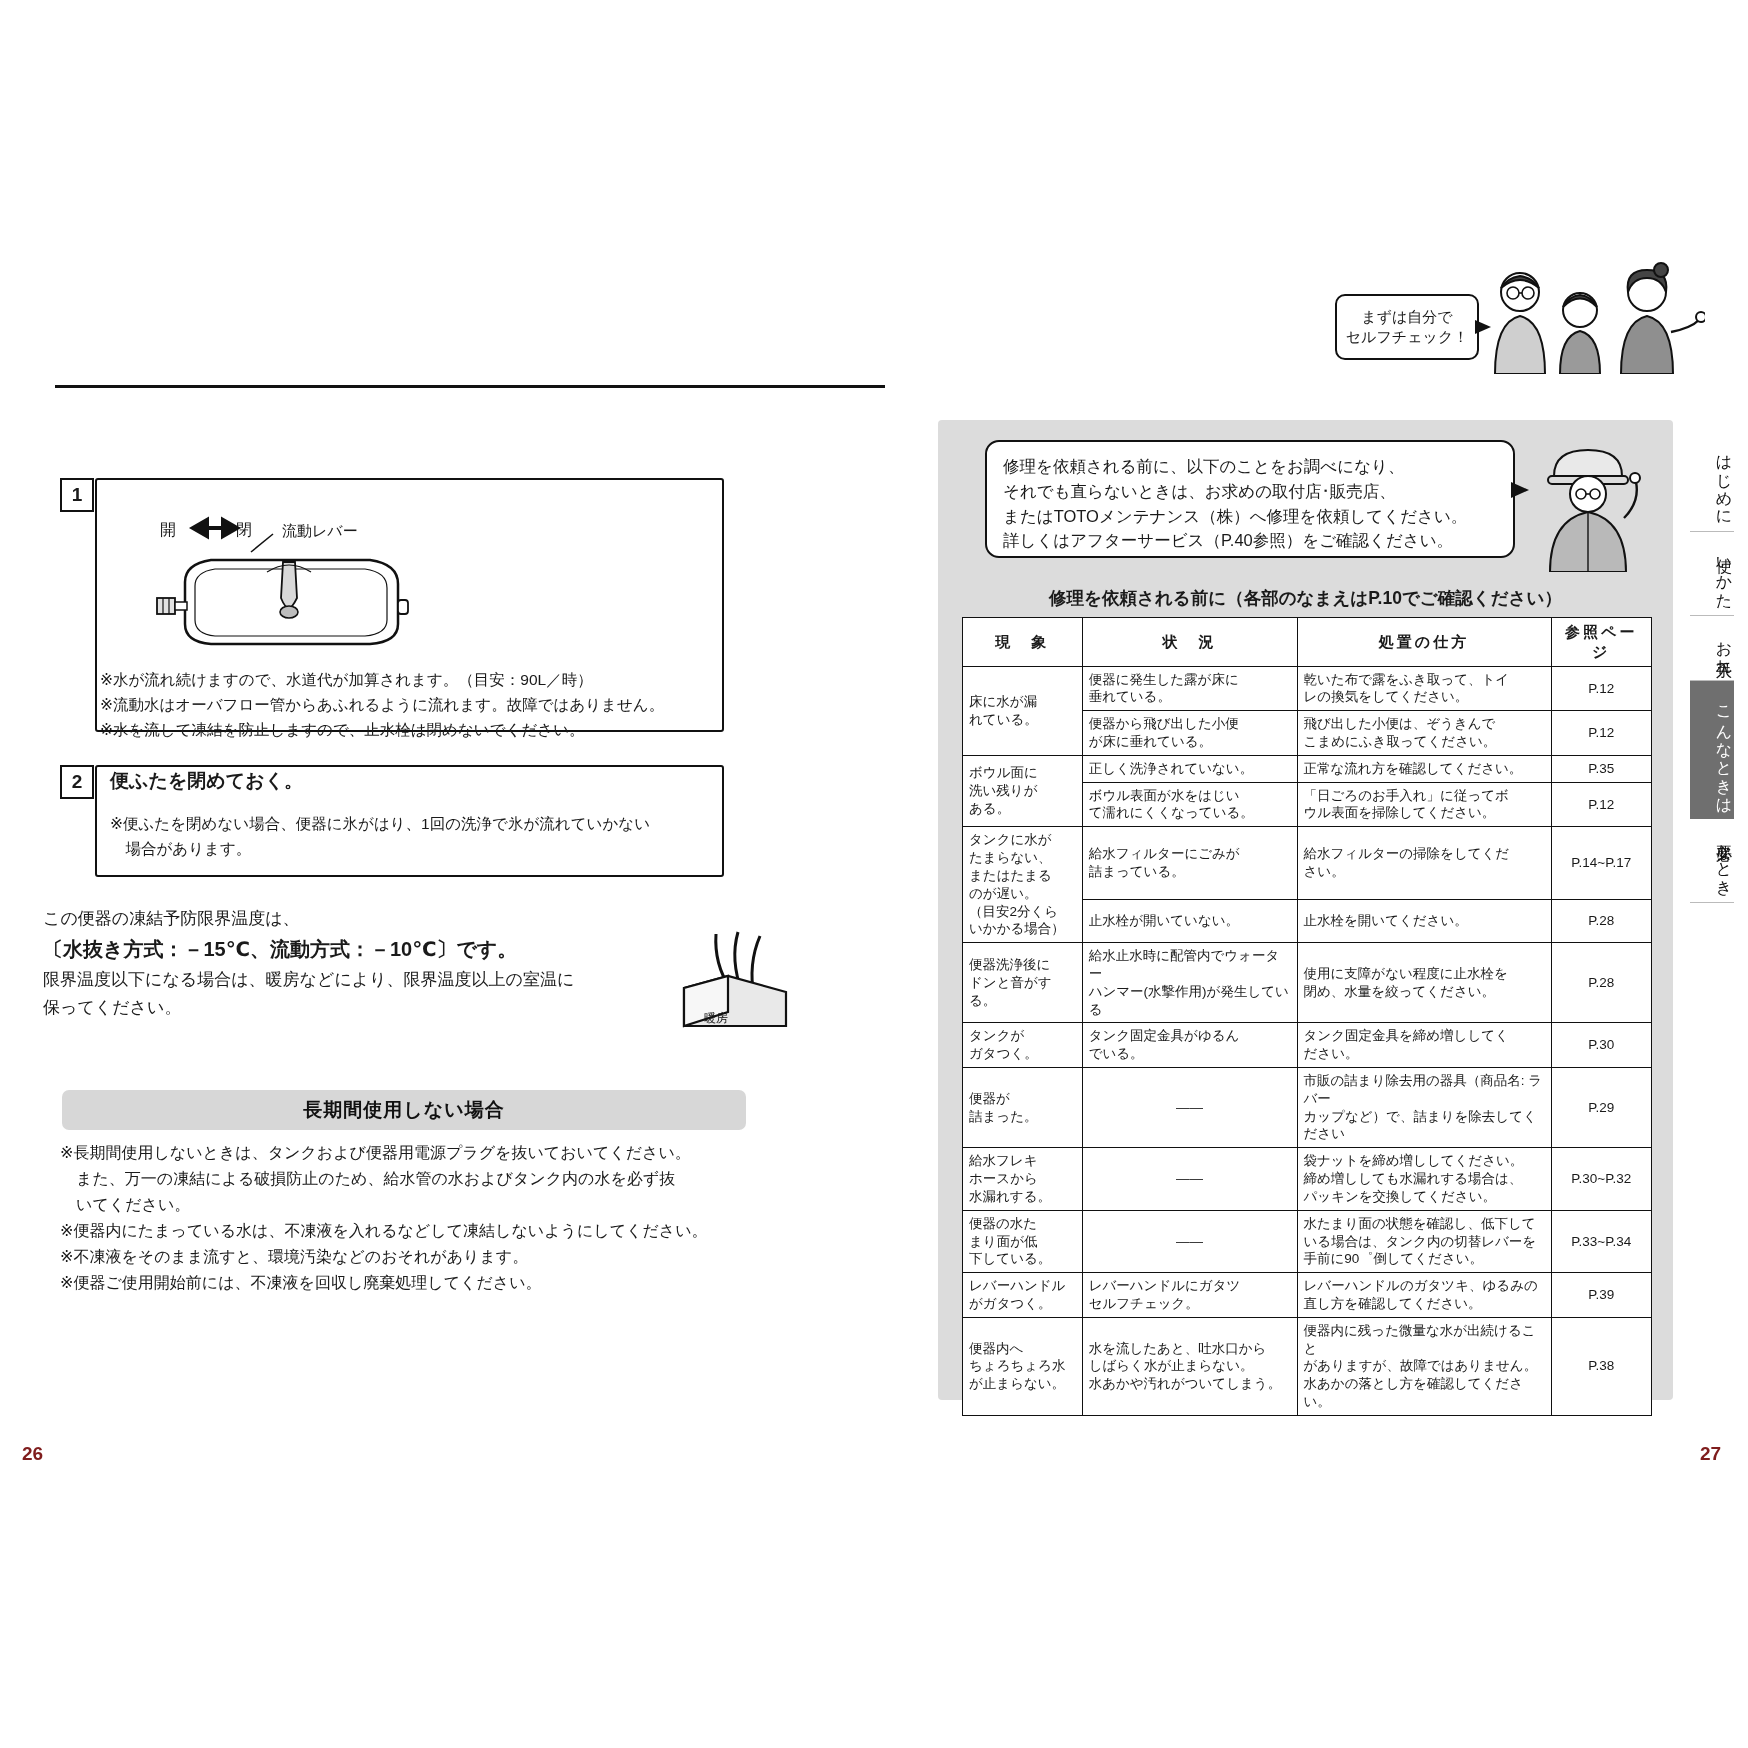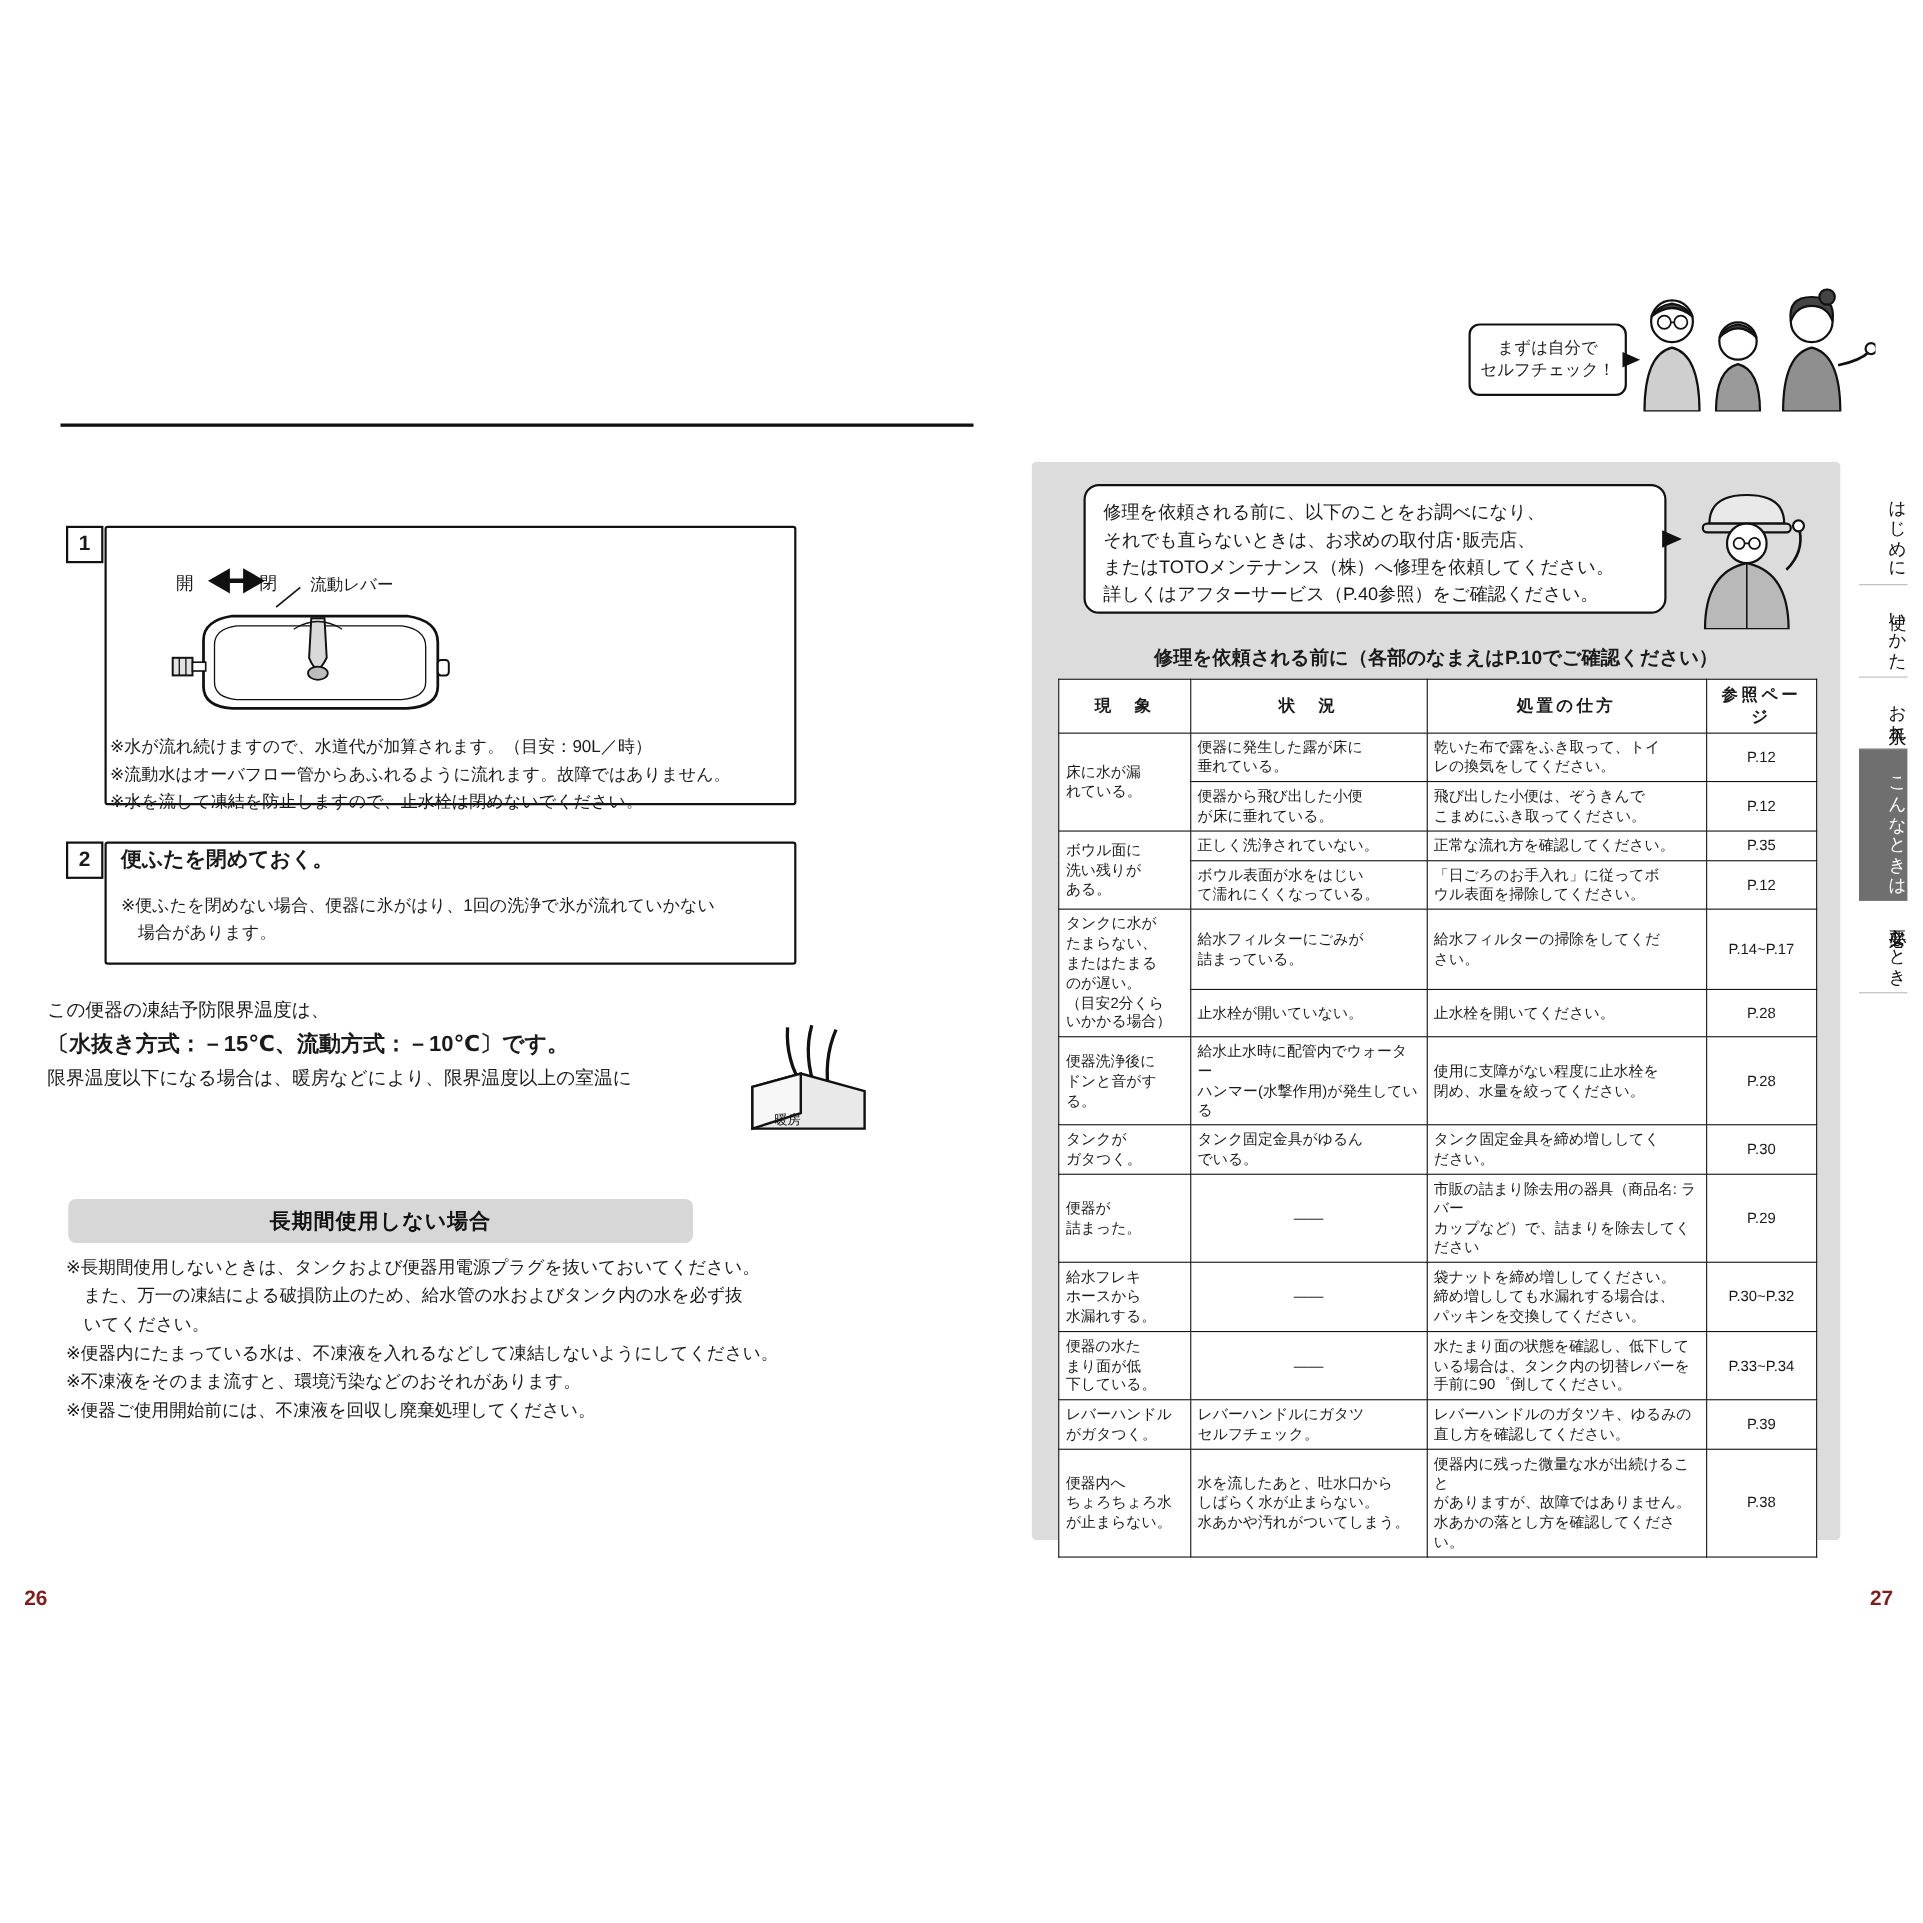--- a/index.html
+++ b/index.html
@@ -16,21 +16,21 @@
   
   .left-page{position:absolute;left:0;top:0;width:874px;height:1748px;}
   .rule-top{position:absolute;left:55px;top:385px;width:830px;height:3px;background:#111;}
 
   .band{
     background:#d7d7d7;border-radius:7px;
     text-align:center;font-size:19px;font-weight:bold;
     padding:7px 0;letter-spacing:1px;color:#111;
   }
   .band-flow{position:absolute;left:62px;top:420px;width:672px;}
-  .band-longterm{position:absolute;left:62px;top:1090px;width:568px;}
+  .band-longterm{position:absolute;left:62px;top:1090px;width:684px;}
 
   .step-box{
     position:absolute;border:2px solid #111;border-radius:3px;
   }
   #step1box{left:95px;top:478px;width:625px;height:250px;}
   #step2box{left:95px;top:765px;width:625px;height:108px;}
 
   .step-num{
     position:absolute;width:30px;height:30px;border:2px solid #111;
     display:flex;align-items:center;justify-content:center;
@@ -189,20 +189,21 @@
     <div class="step-num" id="step2num">2</div>
     <div class="step-title" id="step2title">便ふたを閉めておく。</div>
     <div class="step-box" id="step2box"></div>
     <div class="note" id="step2notes" style="white-space:pre-line">※便ふたを閉めない場合、便器に氷がはり、1回の洗浄で氷が流れていかない
 　場合があります。</div>
 
     <div class="freeze">
       <div>この便器の凍結予防限界温度は、</div>
       <div class="big">〔水抜き方式：－15℃、流動方式：－10℃〕です。</div>
       <div>限界温度以下になる場合は、暖房などにより、限界温度以上の室温に</div>
+      <div>保ってください。</div>
     </div>
 
     <svg class="heater" viewBox="0 0 130 110">
       <g fill="none" stroke="#111" stroke-width="3">
         <path d="M62 58 Q46 34 48 4"></path>
         <path d="M74 62 Q62 30 70 2"></path>
         <path d="M86 66 Q80 34 92 6"></path>
       </g>
       <path d="M16 58 L60 46 L118 62 L118 96 L16 96 Z" fill="#e9e9e9" stroke="#111" stroke-width="2.2"></path>
       <path d="M16 58 L60 46 L60 82 L16 96 Z" fill="#f7f7f7" stroke="#111" stroke-width="2.2"></path>

